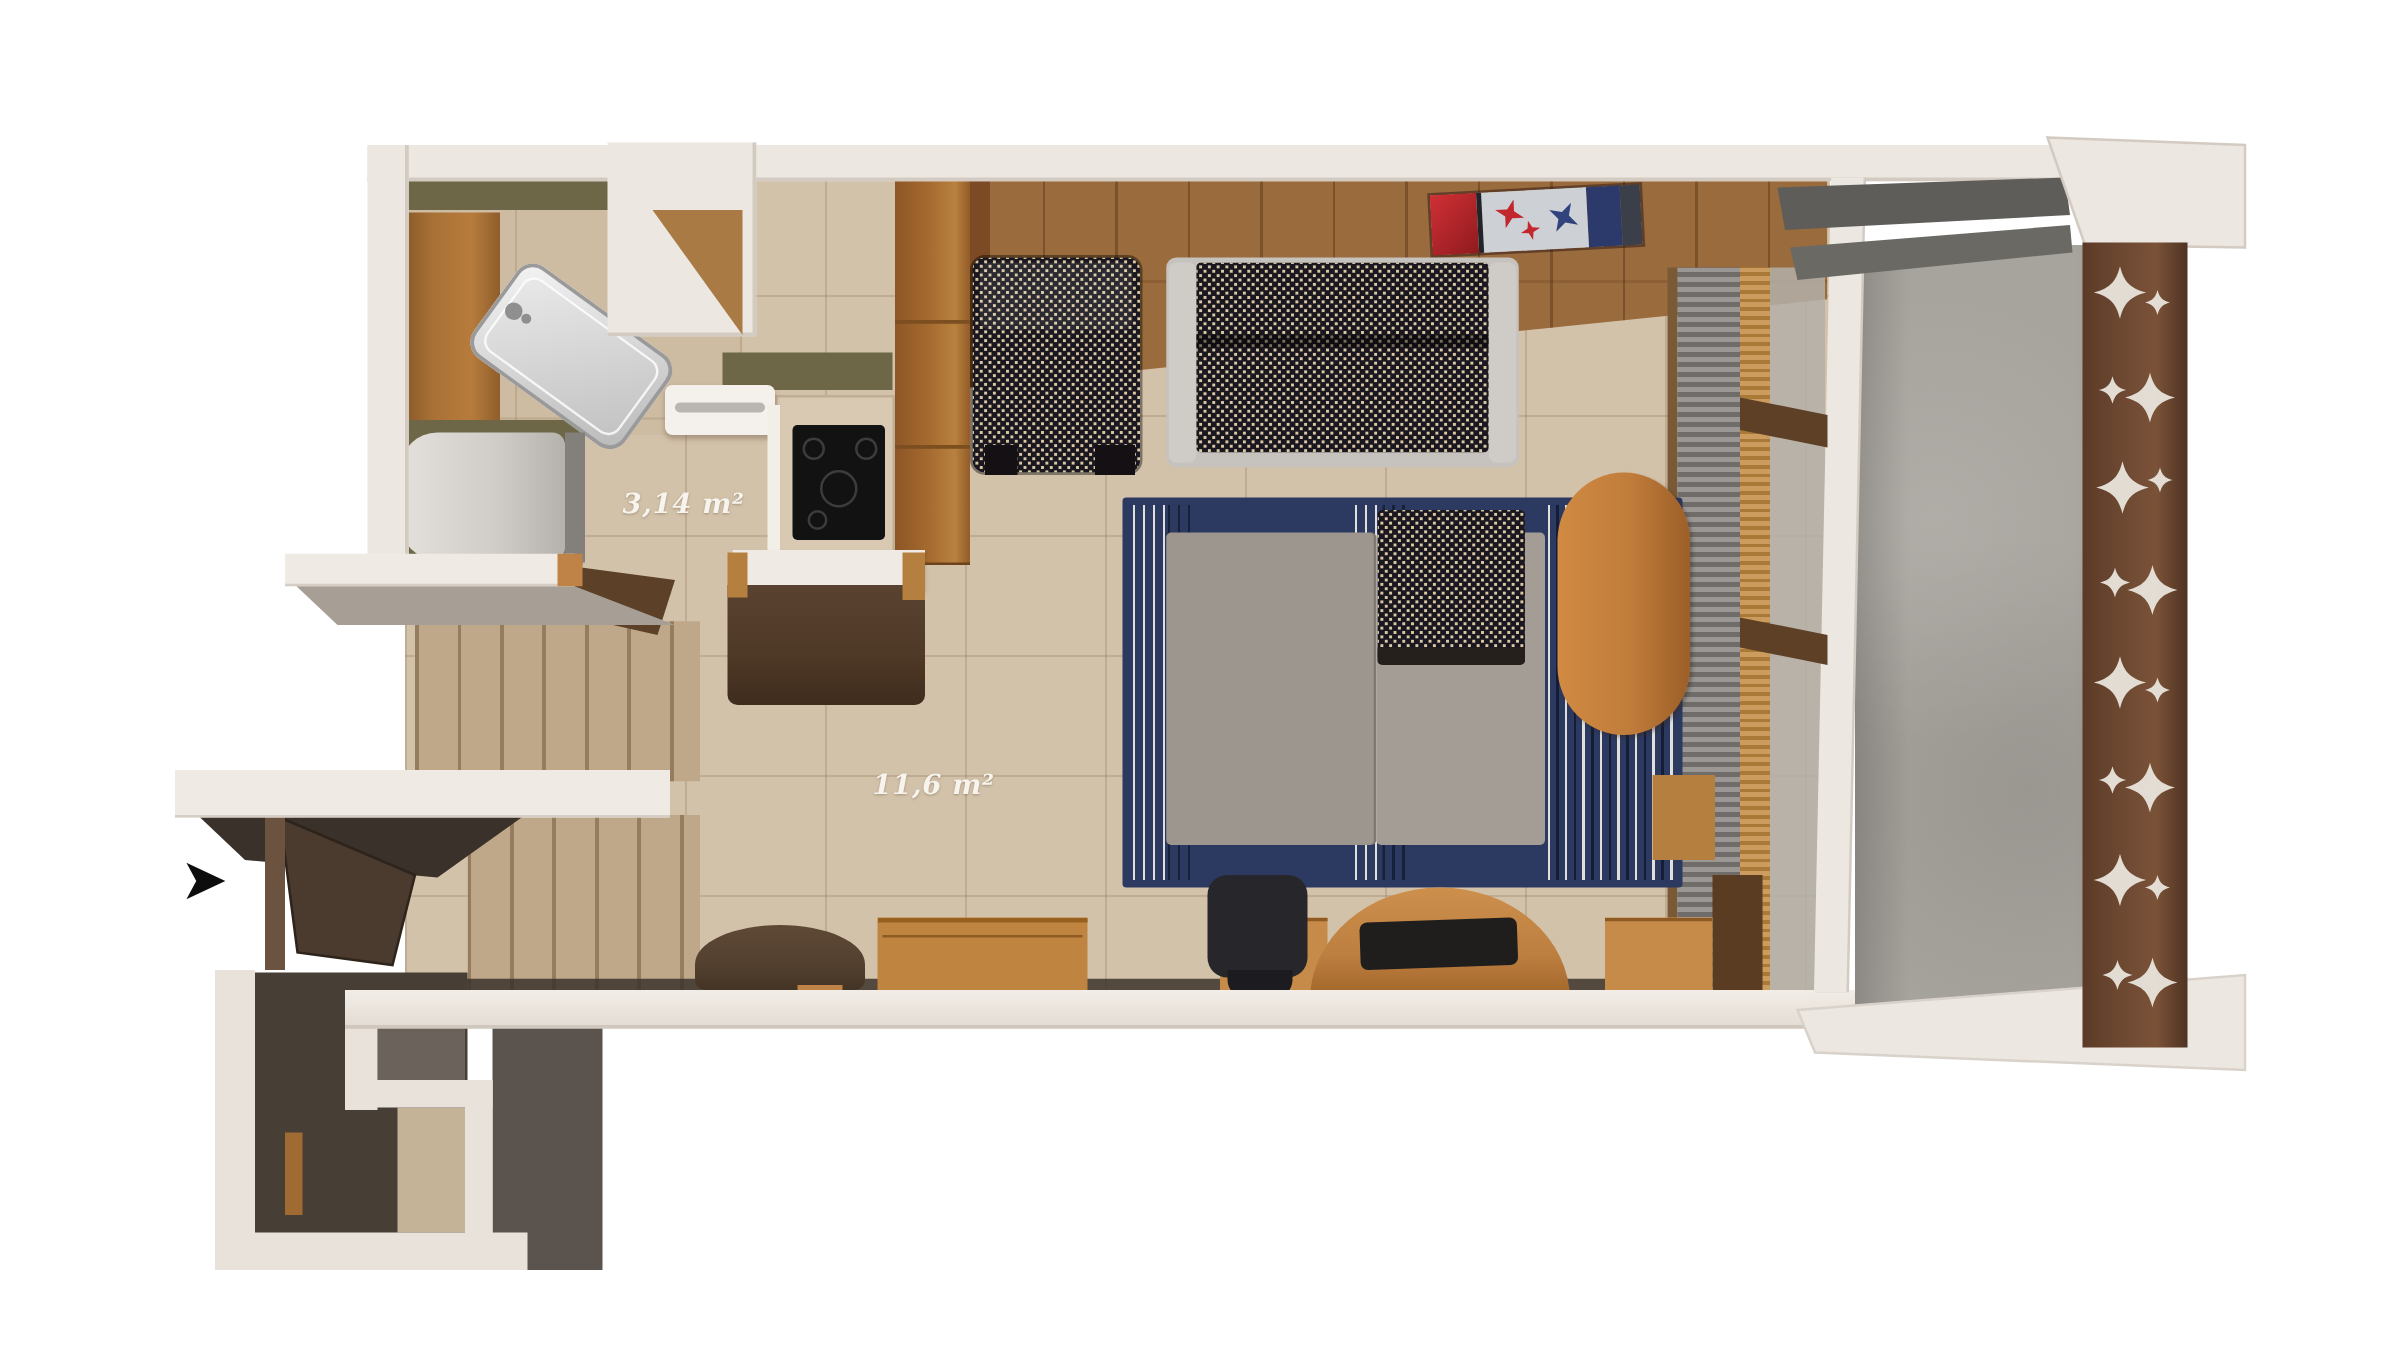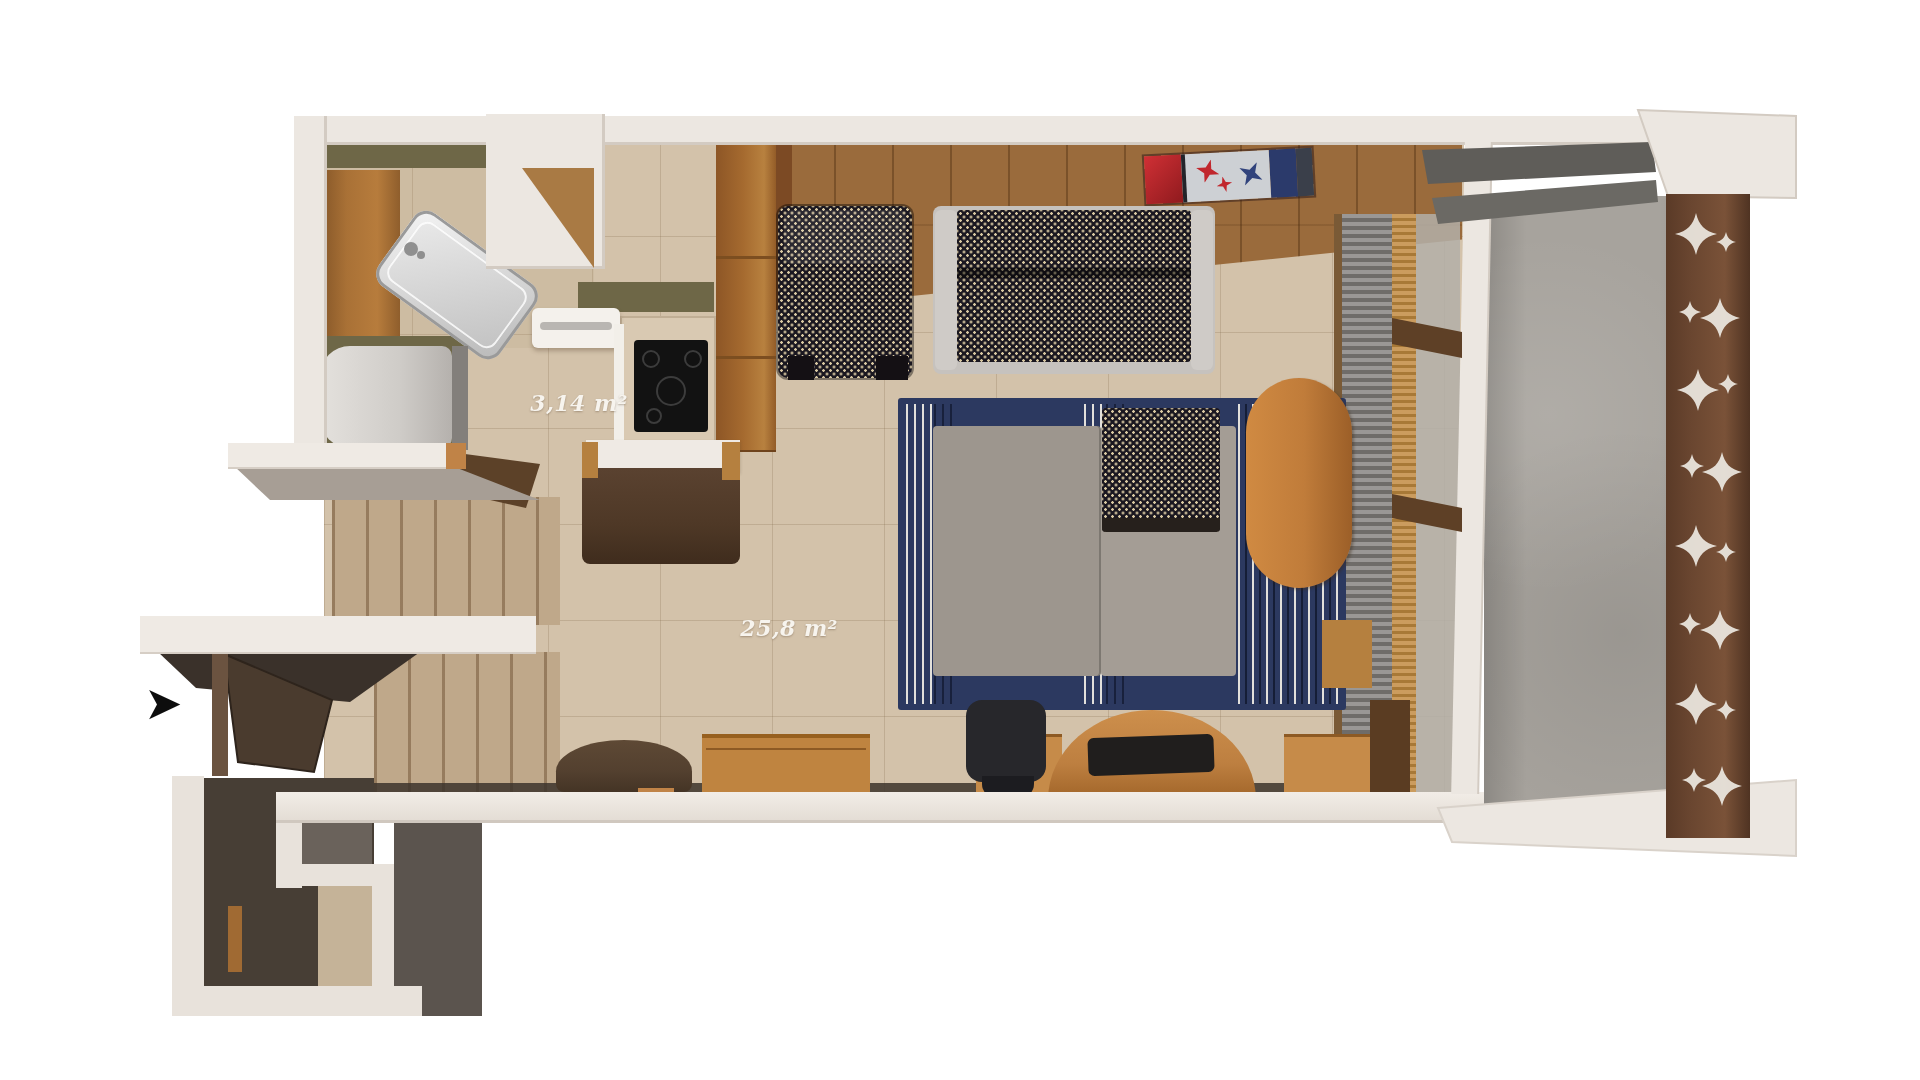--- a/index.html
+++ b/index.html
@@ -31,21 +31,21 @@
   .radiator{background:repeating-linear-gradient(180deg,#9a9795 0 4px,#6f6c69 4px 8px);}
   .ladder{background:repeating-linear-gradient(180deg,#cb9c5e 0 4px,#a87937 4px 7px);}
   .stripes-white{background:repeating-linear-gradient(90deg,rgba(236,233,226,.95) 0 2px,transparent 2px 8px);}
   .stripes-dark{background:repeating-linear-gradient(90deg,rgba(22,30,56,.9) 0 2px,transparent 2px 8px);}
   .stripes-mixed{background:repeating-linear-gradient(90deg,rgba(236,233,226,.95) 0 2px,transparent 2px 7px,rgba(20,28,52,.95) 7px 9px,transparent 9px 14px);}
   .concrete{background-color:#a7a39d;
     background-image:radial-gradient(circle at 30% 35%,rgba(255,255,255,.10),transparent 42%),
                      radial-gradient(circle at 65% 70%,rgba(0,0,0,.08),transparent 45%),
                      linear-gradient(90deg,rgba(0,0,0,.16),transparent 20%,transparent 82%,rgba(0,0,0,.10));}
   .area-label{position:absolute;color:#f7f4ee;font:italic 700 22px "DejaVu Serif",serif;
-    text-align:right;text-shadow:0 1px 2px rgba(90,70,50,.4);letter-spacing:.5px;z-index:50;}
+    text-align:left;text-shadow:0 1px 2px rgba(90,70,50,.4);letter-spacing:.5px;z-index:50;}
   .star{clip-path:polygon(50% 0,62% 38%,100% 50%,62% 62%,50% 100%,38% 62%,0 50%,38% 38%);}
 </style>
 </head>
 <body>
 
 <div class="stage">
 
   <div class="abs tile" style="left:324px;top:140px;width:1140px;height:652px;z-index:1;"></div>
   <div class="abs wood-floor" style="left:776px;top:142px;width:686px;height:168px;z-index:2;
               clip-path:polygon(0 0,100% 0,100% 58%,0 100%);"></div>
@@ -267,17 +267,17 @@
   <div class="abs" style="left:172px;top:776px;width:32px;height:240px;background:#e8e2db;z-index:23;"></div>
   <div class="abs" style="left:172px;top:986px;width:250px;height:30px;background:#e8e2db;z-index:23;"></div>
   <div class="abs" style="left:276px;top:794px;width:230px;height:24px;background:#e8e2db;z-index:23;"></div>
   <div class="abs" style="left:276px;top:794px;width:26px;height:94px;background:#e8e2db;z-index:23;"></div>
   <div class="abs" style="left:298px;top:864px;width:96px;height:22px;background:#e8e2db;z-index:23;"></div>
   <div class="abs" style="left:372px;top:864px;width:22px;height:126px;background:#e8e2db;z-index:23;"></div>
   <div class="abs" style="left:302px;top:818px;width:70px;height:46px;background:#6a625b;z-index:22;"></div>
   <div class="abs" style="left:394px;top:818px;width:88px;height:198px;background:#5b544e;z-index:21;"></div>
 
   <div class="area-label" style="left:498px;top:390px;width:130px;">3,14 m²</div>
-  <div class="area-label" style="left:698px;top:615px;width:140px;">25,8 m²</div>
+  <div class="area-label" style="left:698px;top:615px;width:140px;">11,6 m²</div>
   <div class="abs" style="left:144px;top:680px;z-index:50;color:#0d0d0d;font-size:46px;line-height:46px;
               font-family:'DejaVu Sans',sans-serif;">➤</div>
 
 </div>
 
 </body></html>

